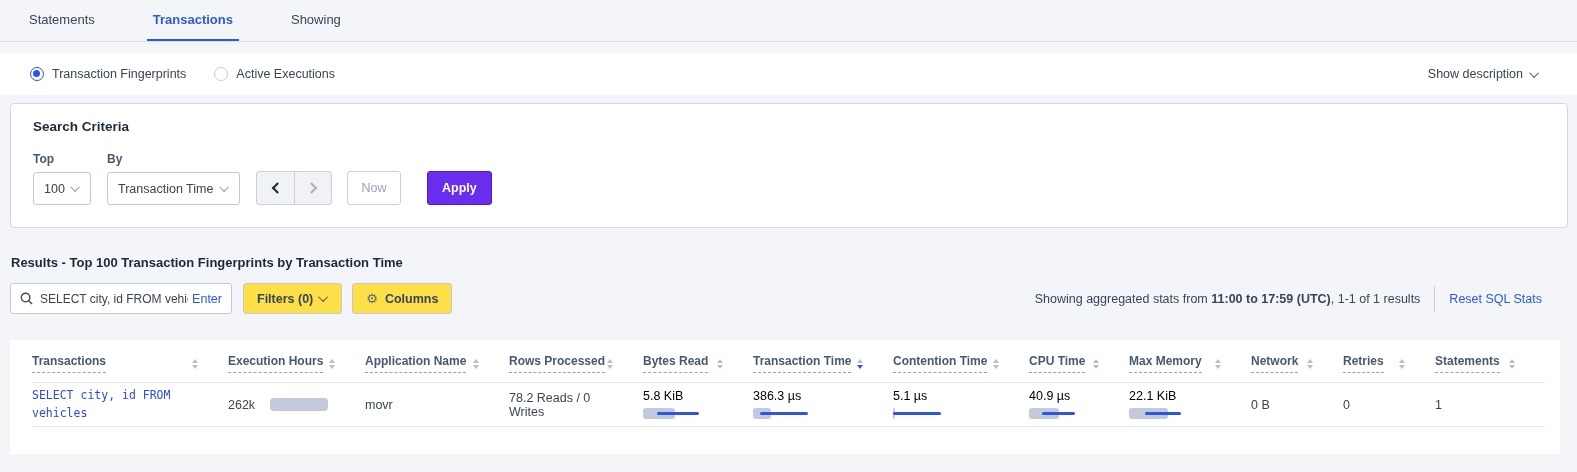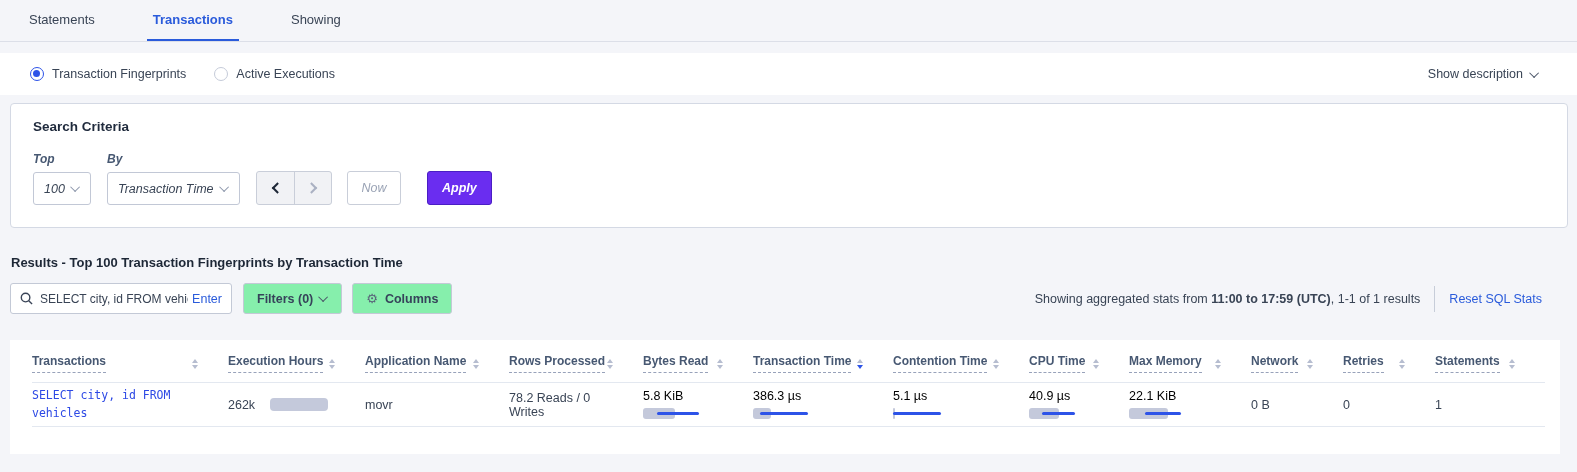--- a/index.html
+++ b/index.html
@@ -20,21 +20,21 @@
   .radio.sel::after { content:""; position:absolute; left:2px; top:2px; width:7px; height:7px; border-radius:50%; background:#2d53e8; }
   .radio-lbl { font-size:12.5px; margin-left:8px; color:#394455; }
   .showdesc { margin-left:auto; display:flex; align-items:center; gap:9px; font-size:12.5px; color:#394455; cursor:pointer; }
 
   .chev { width:7px; height:7px; border-left:1.6px solid #4a5568; border-bottom:1.6px solid #4a5568; transform:rotate(-45deg) translateY(-2px); display:inline-block; }
   .chev.lt { border-color:#8c96ab; }
 
   
   .card { margin:8px 9px 0 10px; background:#fff; border:1px solid #d4d9e4; border-radius:4px; padding:15px 22px 22px 22px; }
   .card-title { font-size:13.5px; font-weight:700; color:#1f2a3c; }
-  .form-row { display:flex; align-items:flex-end; margin-top:18px;font-style:italic; }
+  .form-row { display:flex; align-items:flex-end; margin-top:18px; }
   .field { margin-right:16px; }
   .field-lbl { font-size:12px; font-weight:700; color:#475872; margin-bottom:6px; }
   .select { height:33px; background:#fff; border:1px solid #c2c8d6; border-radius:3px; display:flex; align-items:center; padding:0 10px; font-size:12.5px; color:#394455; cursor:pointer; }
   .select .chev { margin-left:auto; }
   .sel-top { width:58px; }
   .sel-by { width:133px; }
   .sel-time { width:224px; }
   .badge-6h { background:#e0e3ec; color:#394455; font-size:11px; font-weight:700; border-radius:3px; padding:3px 6px; margin-right:10px; }
 
   .arrowgrp { display:flex; height:34px; border:1px solid #c9ced9; border-radius:3px; overflow:hidden; background:#f1f2f5; }
@@ -44,21 +44,21 @@
   .chevR { width:8px; height:8px; border-right:2px solid #aab1c2; border-top:2px solid #aab1c2; transform:rotate(45deg) translate(-1px,1px); }
   .now-btn { margin-left:15px; height:34px; width:54px; background:#fff; border:1px solid #c9ced9; border-radius:3px; color:#9aa3b5; font-size:12.5px; display:flex; align-items:center; justify-content:center; cursor:pointer; }
   .apply-btn { margin-left:26px; height:34px; padding:0 14px; background:#6a2df0; border:1px solid #4a1ec4; border-radius:3px; color:#fff; font-size:12.5px; font-weight:700; display:flex; align-items:center; justify-content:center; cursor:pointer; }
 
   
   .results-title { margin:27px 0 0 11px; font-size:13px; font-weight:700; color:#1d2736; }
   .controls { margin:13px 10px 0 10px; display:flex; align-items:center; }
   .searchbox { width:222px; height:31px; background:#fff; border:1px solid #c3c9d6; border-radius:3px; display:flex; align-items:center; padding:0 9px; }
   .searchbox input { border:none; outline:none; flex:1; min-width:0; font-size:12px; color:#394455; font-family:"Liberation Sans",sans-serif; background:transparent; margin-left:7px; }
   .enter-lbl { color:#2a5bdb; font-size:12.5px; margin-left:4px; cursor:pointer; }
-  .btn { height:31px; background:#86efac; border:1px solid #c3c9d6; border-radius:3px; display:flex; align-items:center; font-size:12.5px; font-weight:700; color:#36435a; padding:0 13px; cursor:pointer; }
+  .btn { height:31px; background:#fde047; border:1px solid #c3c9d6; border-radius:3px; display:flex; align-items:center; font-size:12.5px; font-weight:700; color:#36435a; padding:0 13px; cursor:pointer; }
   .btn .chev { margin-left:8px; }
   .filters-btn { margin-left:11px; }
   .columns-btn { margin-left:10px; }
   .gear { font-family:"DejaVu Sans",sans-serif; font-size:13px; color:#59647a; margin-right:7px; font-weight:400; }
   .spacer { flex:1; }
   .stats-txt { font-size:12.5px; color:#394455; white-space:nowrap; }
   .vdiv { width:1px; height:26px; background:#c7cdd9; margin:0 14px; }
   .reset-link { font-size:12.5px; color:#2a5bdb; font-weight:500; margin-right:25px; cursor:pointer; white-space:nowrap; }
 
   

